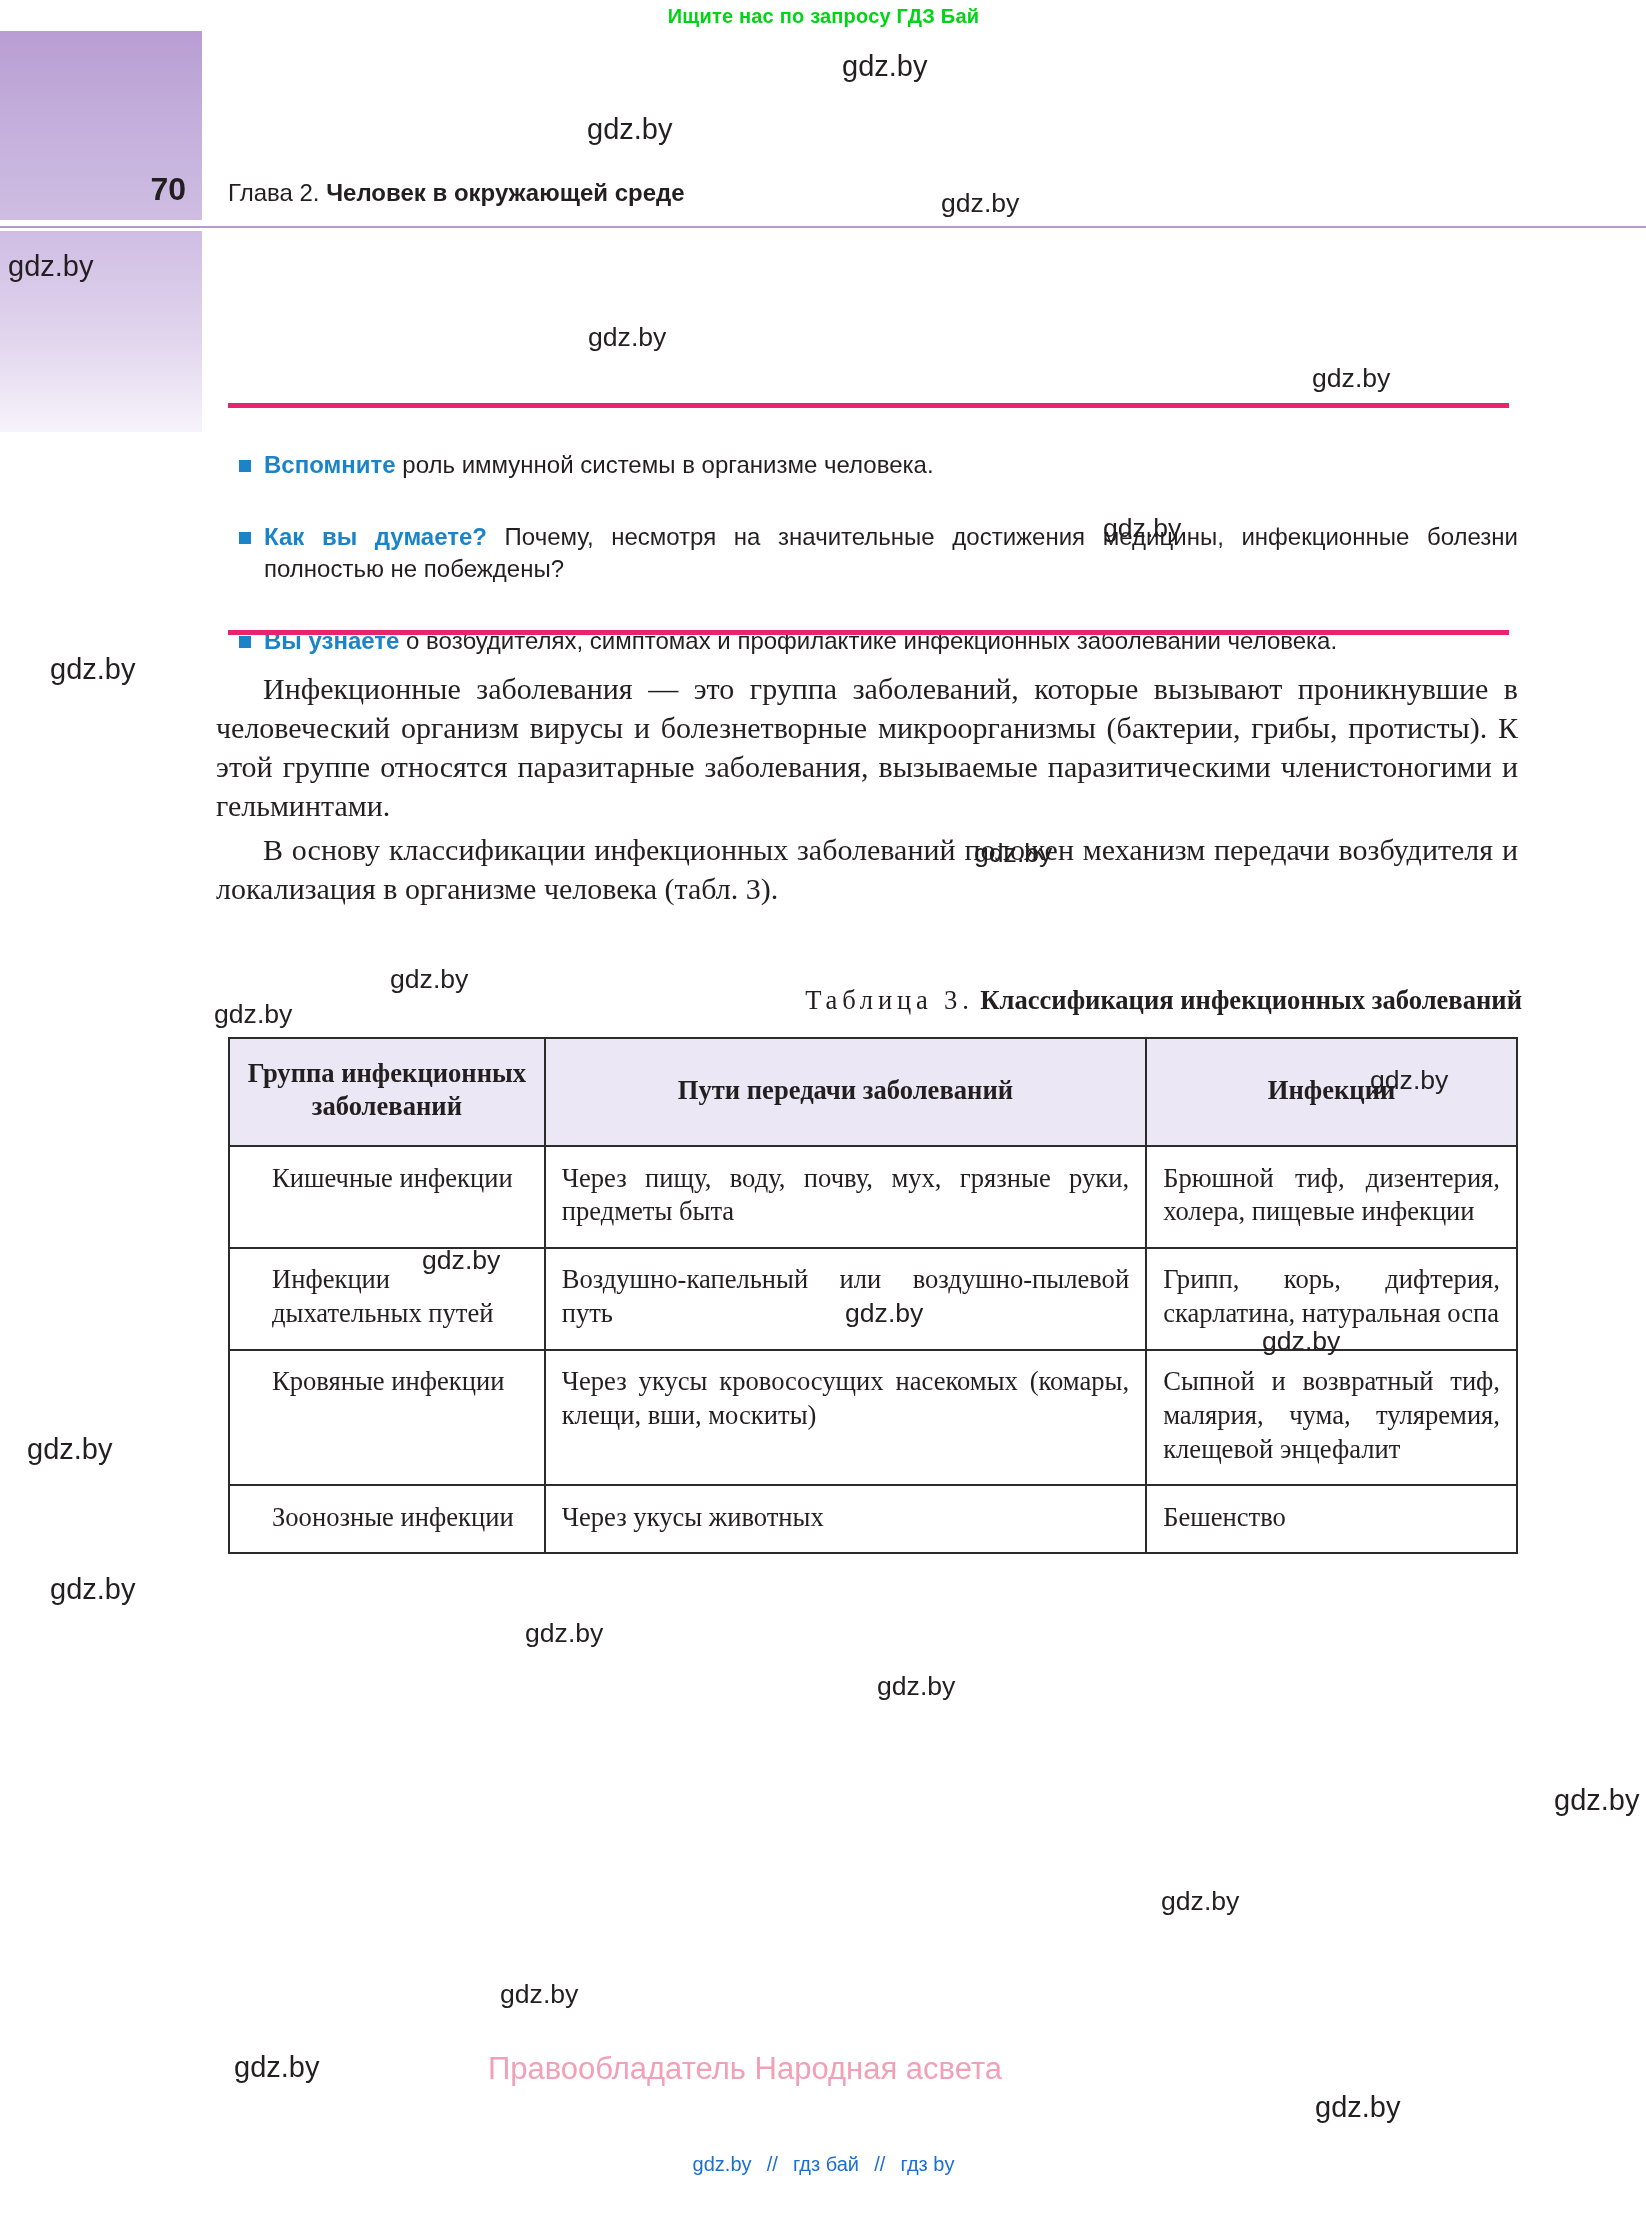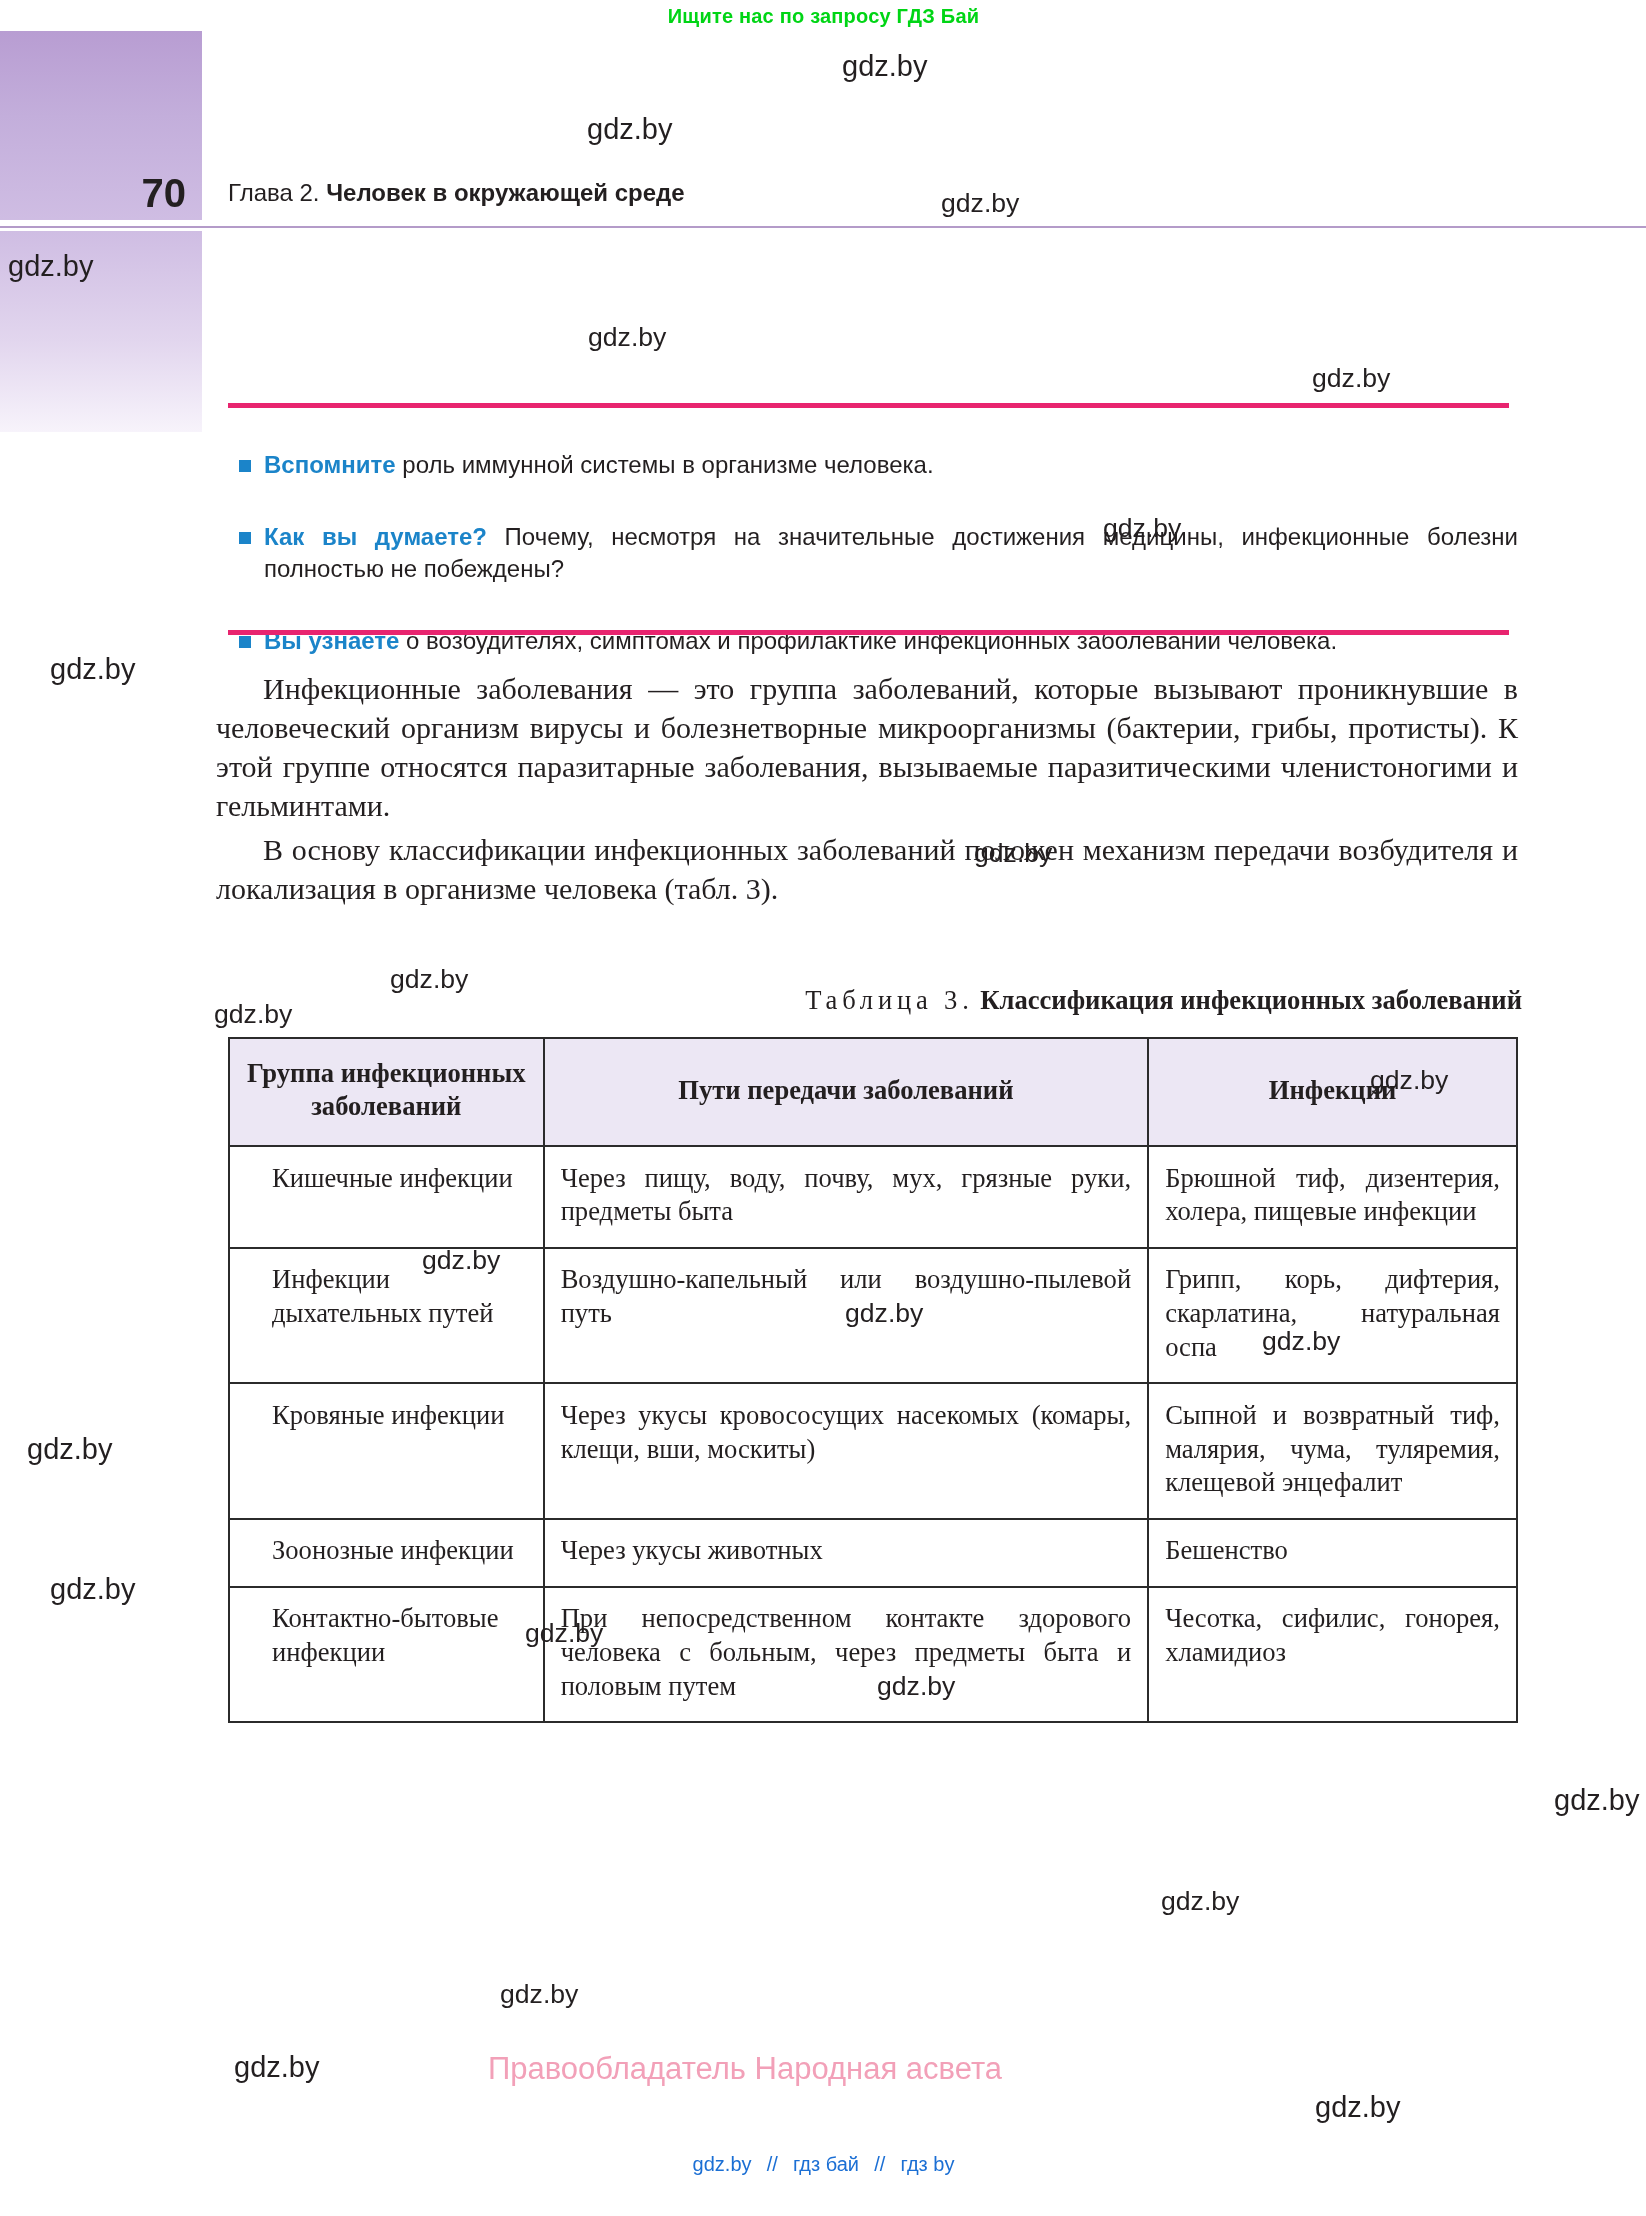--- a/index.html
+++ b/index.html
@@ -29,21 +29,21 @@
   .side-bottom{
     position:absolute;left:0;top:231px;width:202px;height:201px;
     background:linear-gradient(180deg,#cfbde3 0%,#e2d6ee 55%,#f7f3fb 100%);
   }
 
   
   .folio{
     position:absolute;left:113px;top:171px;width:73px;
     text-align:right;
     font-family:"Liberation Sans", sans-serif;
-    font-weight:bold;font-size:40px;color:#231f20;
+    font-weight:bold;font-size:32px;color:#231f20;
   }
   .runhead{
     position:absolute;left:228px;top:179px;
     font-family:"Liberation Sans", sans-serif;
     font-size:24px;color:#231f20;white-space:nowrap;
   }
   .runhead b{font-weight:bold;}
   .rule-head{
     position:absolute;left:0;top:226px;width:1647px;height:2.4px;
     background:#b49bc9;
@@ -216,25 +216,20 @@
       </tr>
       <tr>
         <td class="c1">Кровяные инфекции</td>
         <td class="c2">Через укусы кровососущих насекомых (комары, клещи, вши, москиты)</td>
         <td class="c3">Сыпной и возвратный тиф, малярия, чума, туляремия, клещевой энцефалит</td>
       </tr>
       <tr>
         <td class="c1">Зоонозные инфекции</td>
         <td class="c2">Через укусы животных</td>
         <td class="c3">Бешенство</td>
-      </tr>
-      <tr>
-        <td class="c1">Контактно-бытовые инфекции</td>
-        <td class="c2">При непосредственном контакте здорового человека с больным, через предметы быта и половым путем</td>
-        <td class="c3">Чесотка, сифилис, гонорея, хламидиоз</td>
       </tr>
     </tbody>
   </table>
 
   <div class="holder">Правообладатель Народная асвета</div>
 
   <div class="footlinks">
     <span>gdz.by</span>
     <span class="sep">//</span>
     <span>гдз бай</span>

